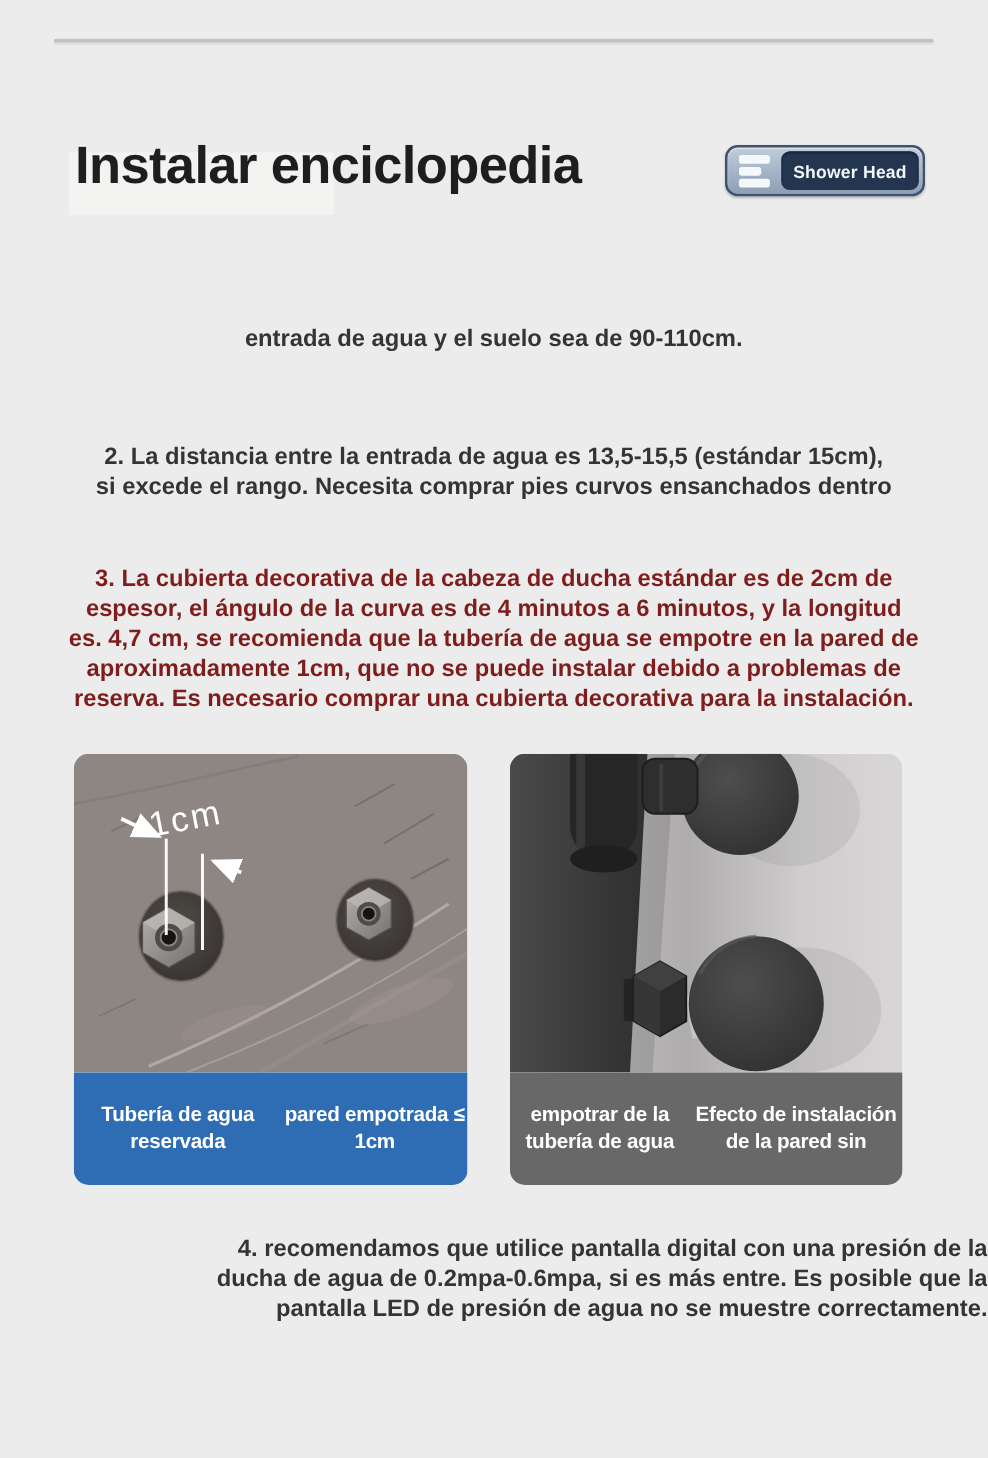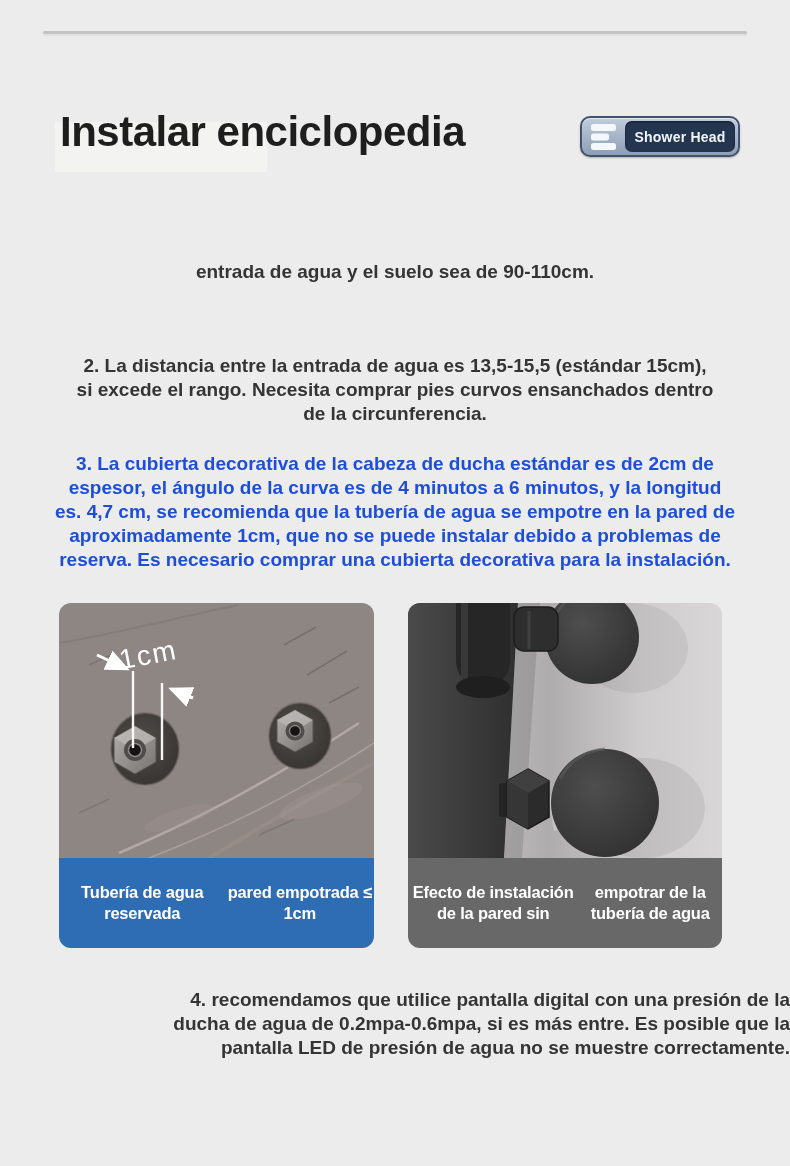--- a/index.html
+++ b/index.html
@@ -87,24 +87,23 @@
     </span>
   </div>
 
   <div class="para p1" style="color: rgb(52, 52, 52);">
       <div>entrada de agua y el suelo sea de 90-110cm.</div>
     </div>
 
   <div class="para p2" style="color: rgb(52, 52, 52);">
       <div>2. La distancia entre la entrada de agua es 13,5-15,5 (estándar 15cm),</div>
       <div>si excede el rango. Necesita comprar pies curvos ensanchados dentro</div>
-      <div>de la circunferencia.</div>
-    </div>
-
-  <div class="para p3" style="color: #1d4ed8;">
+    </div>
+
+  <div class="para p3" style="color: #7f1d1d;">
       <div>3. La cubierta decorativa de la cabeza de ducha estándar es de 2cm de</div>
       <div>espesor, el ángulo de la curva es de 4 minutos a 6 minutos, y la longitud</div>
       <div>es. 4,7 cm, se recomienda que la tubería de agua se empotre en la pared de</div>
       <div>aproximadamente 1cm, que no se puede instalar debido a problemas de</div>
       <div>reserva. Es necesario comprar una cubierta decorativa para la instalación.</div>
     </div>
 
   <figure class="card card-left">
     <svg viewBox="0 0 315 255" preserveAspectRatio="none">
       <defs>
@@ -195,22 +194,22 @@
       <polygon points="140,194 174,184 180,220 146,228" fill="#c6c4c2"></polygon>
       <polygon points="150,197 170,191 174,213 153,218" fill="#e2e0de"></polygon>
       <circle cx="197" cy="200" r="54" fill="url(#discGrad)"></circle>
       <path d="M152,176 A54,54 0 0 1 197,146" stroke="#5c5c5c" stroke-width="3" fill="none" opacity="0.6"></path>
       <rect x="91" y="180" width="9" height="34" rx="3" fill="#242424"></rect>
       <polygon points="120,166 141,178 141,214 120,226 99,214 99,178" fill="#2b2b2b" stroke="#1a1a1a" stroke-width="1.5"></polygon>
       <polygon points="120,166 141,178 120,190 99,178" fill="#404040"></polygon>
       <polygon points="99,178 120,190 120,226 99,214" fill="#363636"></polygon>
     </svg>
     <figcaption style="background-color: rgb(104, 104, 104);">
+        <div>empotrar de la tubería de agua</div>
         <div>Efecto de instalación de la pared sin</div>
-        <div>empotrar de la tubería de agua</div>
       </figcaption>
   </figure>
 
   <div class="para p4" style="color: rgb(52, 52, 52); text-align: right;">
       <div>4. recomendamos que utilice pantalla digital con una presión de la</div>
       <div>ducha de agua de 0.2mpa-0.6mpa, si es más entre. Es posible que la</div>
       <div>pantalla LED de presión de agua no se muestre correctamente.</div>
     </div>
 
 </div>

